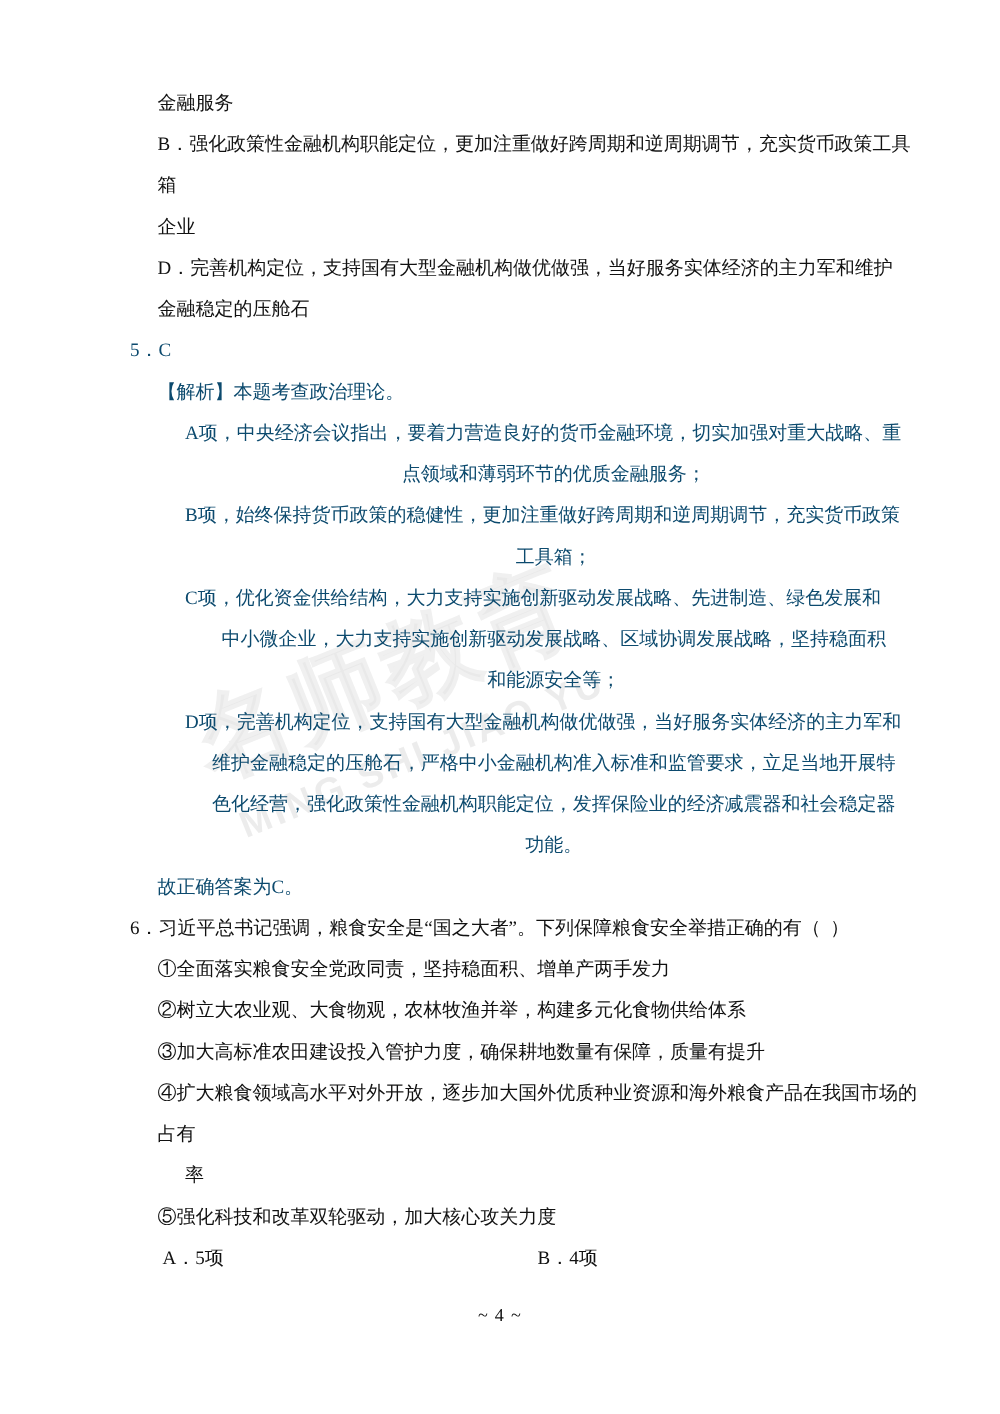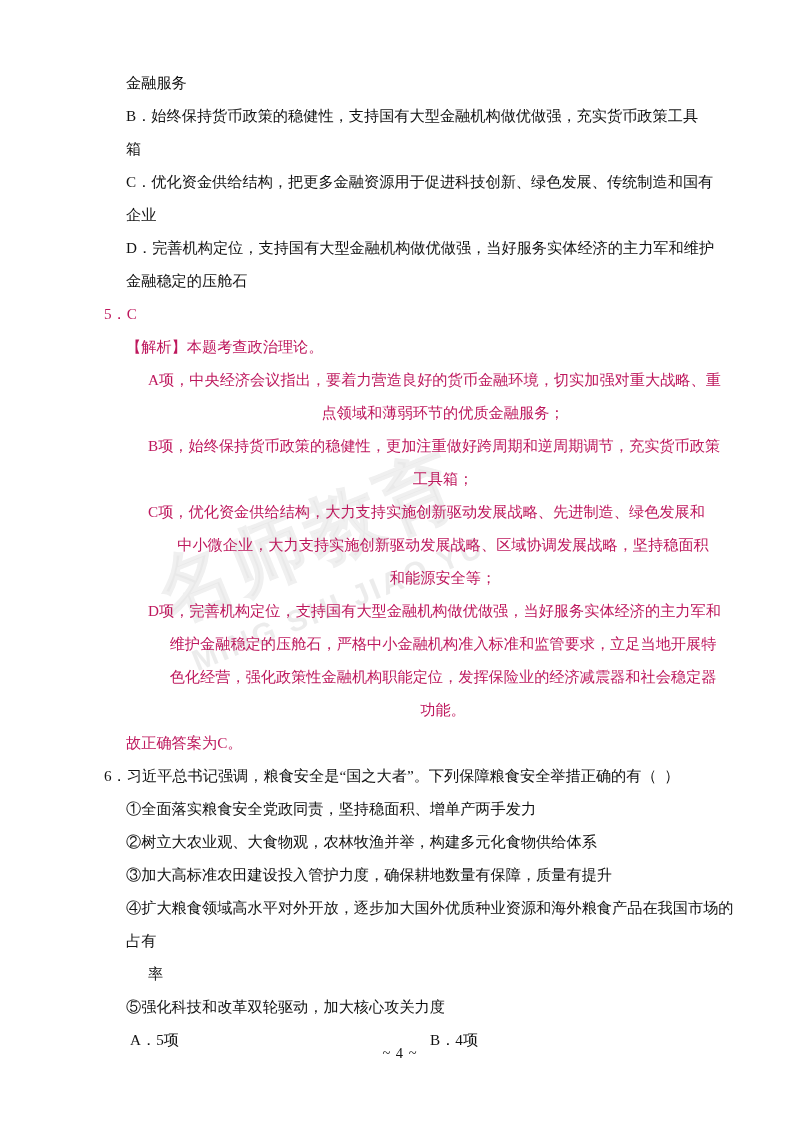--- a/index.html
+++ b/index.html
@@ -24,21 +24,21 @@
     top: 66px;
     width: 634px;
   }
   .line {
     font-size: 15.2px;
     line-height: 33px;
     color: #111111;
     white-space: pre-wrap;
   }
   .red {
-    color: #be185d;
+    color: #0c4a6e;
   }
   .indent-opt {
     padding-left: 26px;
     text-indent: -26px;
     margin-left: 22px;
   }
   .indent-plain {
     margin-left: 22px;
     font-family: Liberation Serif, serif;
   }
@@ -117,23 +117,22 @@
 <div class="page">
 
   <div class="watermark">
     <div class="wm-main">名师教育</div>
     <div class="wm-sub">MING SHI JIAO YU</div>
   </div>
 
   <div class="content">
 
     <div class="line indent-plain">金融服务</div>
-    <div class="line indent-opt">B．始终保持货币政策的稳健性，支持国有大型金融机构做优做强，充实货币政策工具</div>
+    <div class="line indent-opt">B．强化政策性金融机构职能定位，更加注重做好跨周期和逆周期调节，充实货币政策工具</div>
     <div class="line indent-plain">箱</div>
-    <div class="line indent-opt">C．优化资金供给结构，把更多金融资源用于促进科技创新、绿色发展、传统制造和国有</div>
     <div class="line indent-plain">企业</div>
     <div class="line indent-opt">D．完善机构定位，支持国有大型金融机构做优做强，当好服务实体经济的主力军和维护</div>
     <div class="line indent-plain">金融稳定的压舱石</div>
 
     <div class="line red ans-label">5．C</div>
     <div class="line red expl-head">【解析】本题考查政治理论。</div>
 
     <div class="line red expl-item">A项，中央经济会议指出，要着力营造良好的货币金融环境，切实加强对重大战略、重</div>
     <div class="line red expl-tail">点领域和薄弱环节的优质金融服务；</div>
     <div class="line red expl-item">B项，始终保持货币政策的稳健性，更加注重做好跨周期和逆周期调节，充实货币政策</div>

